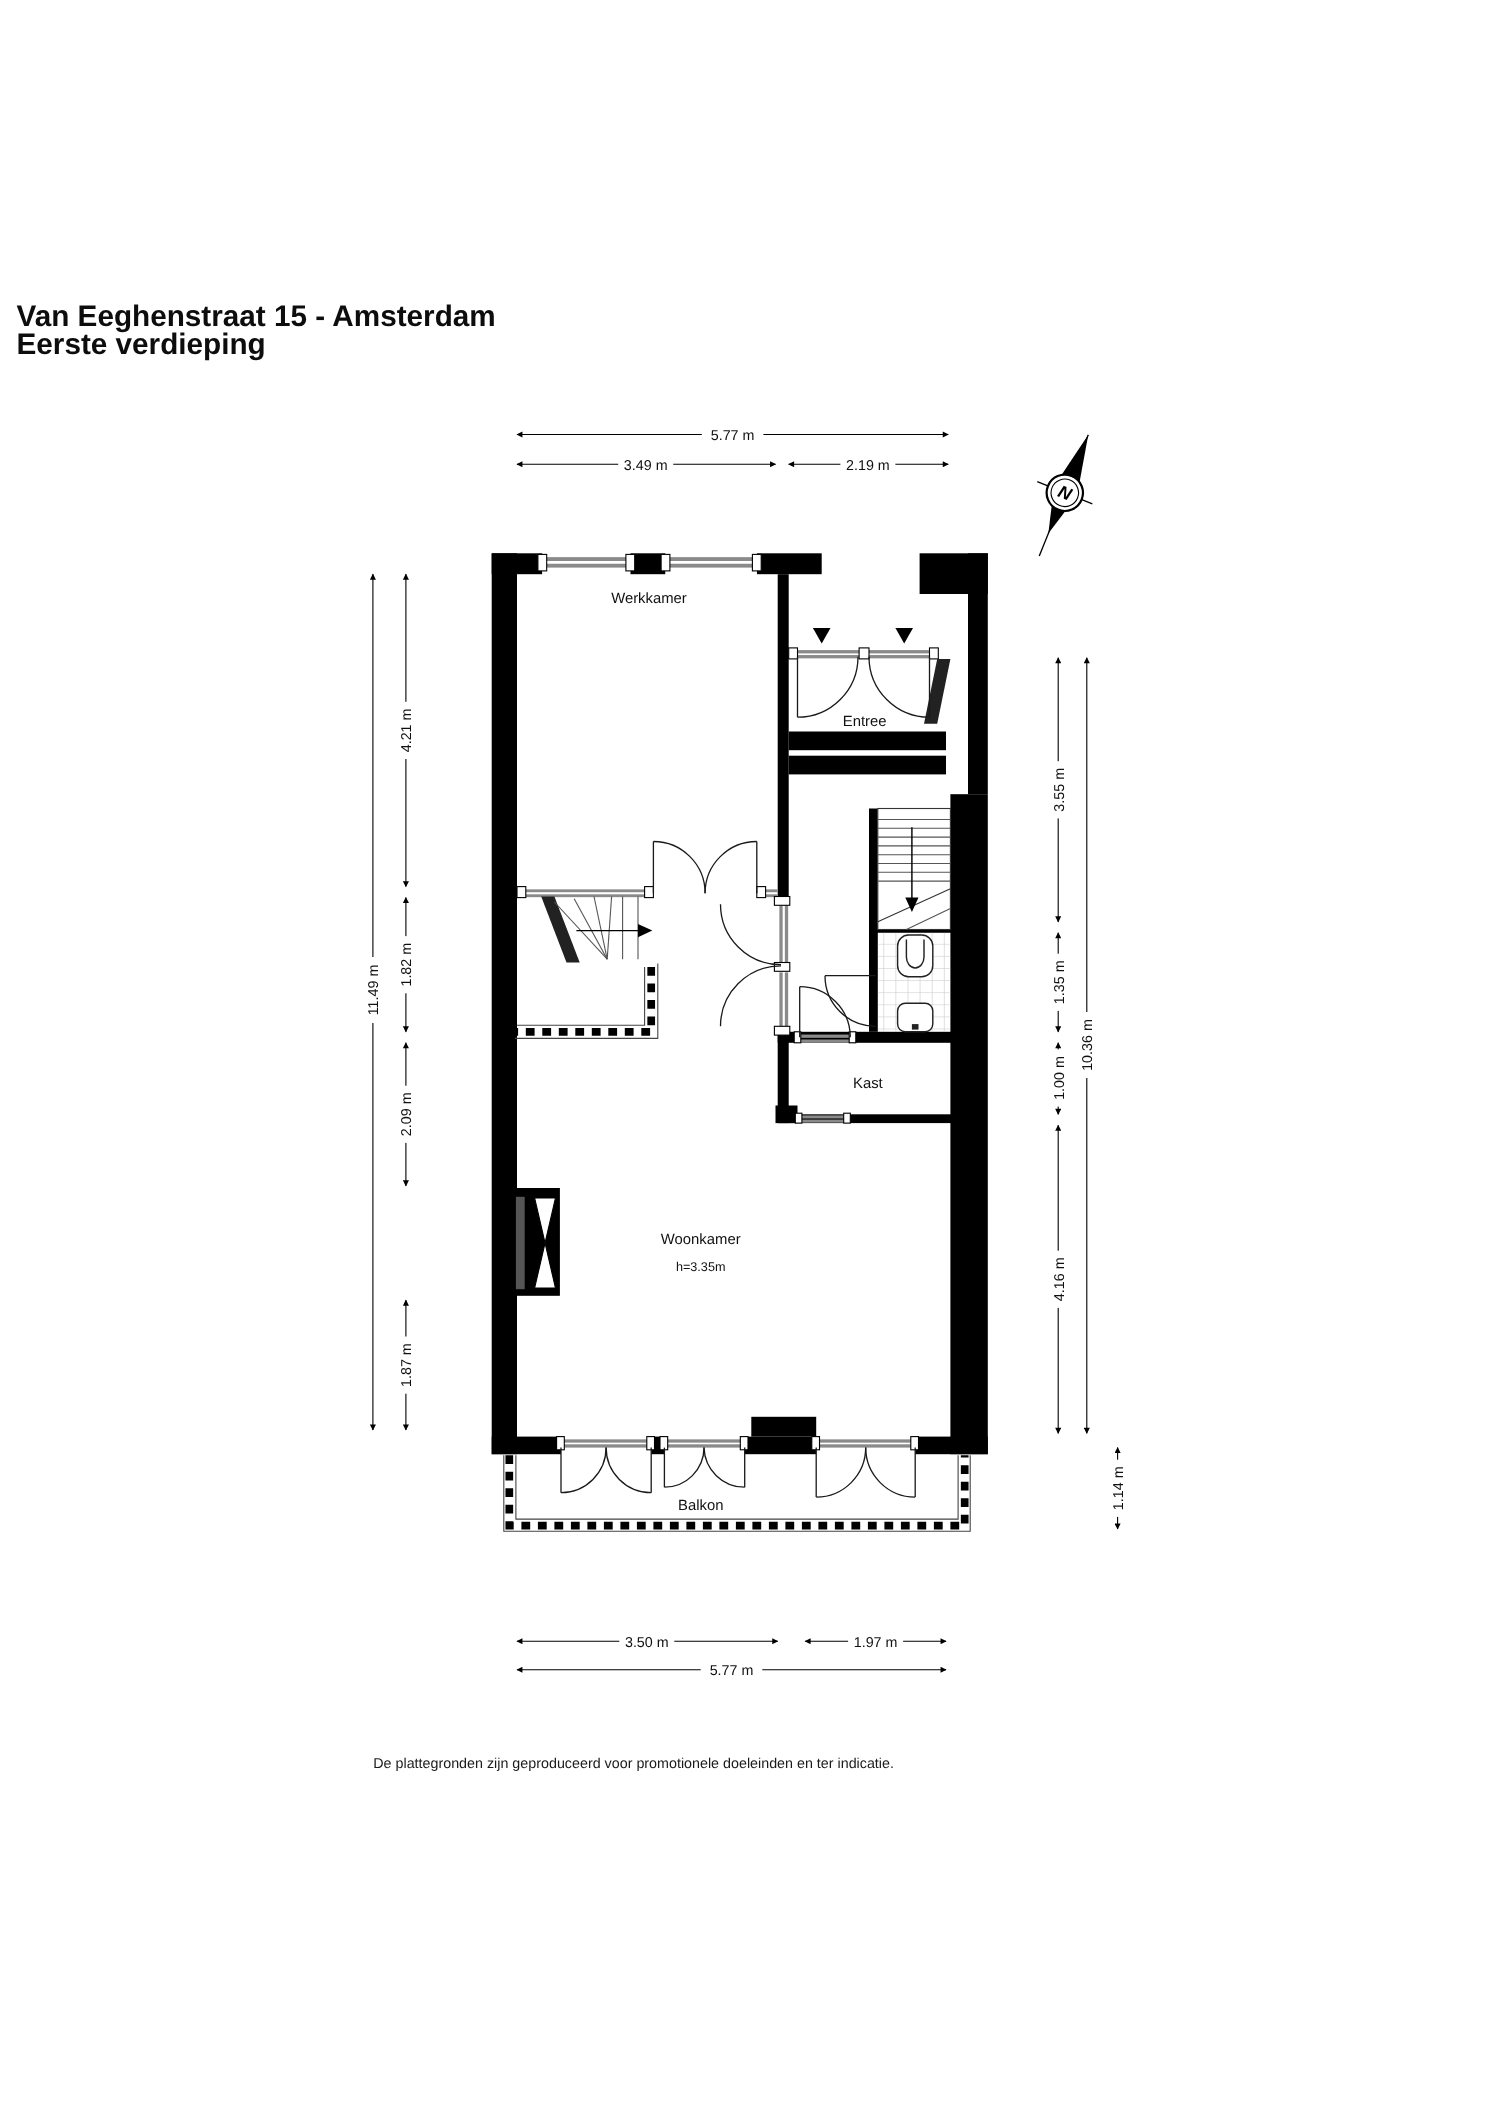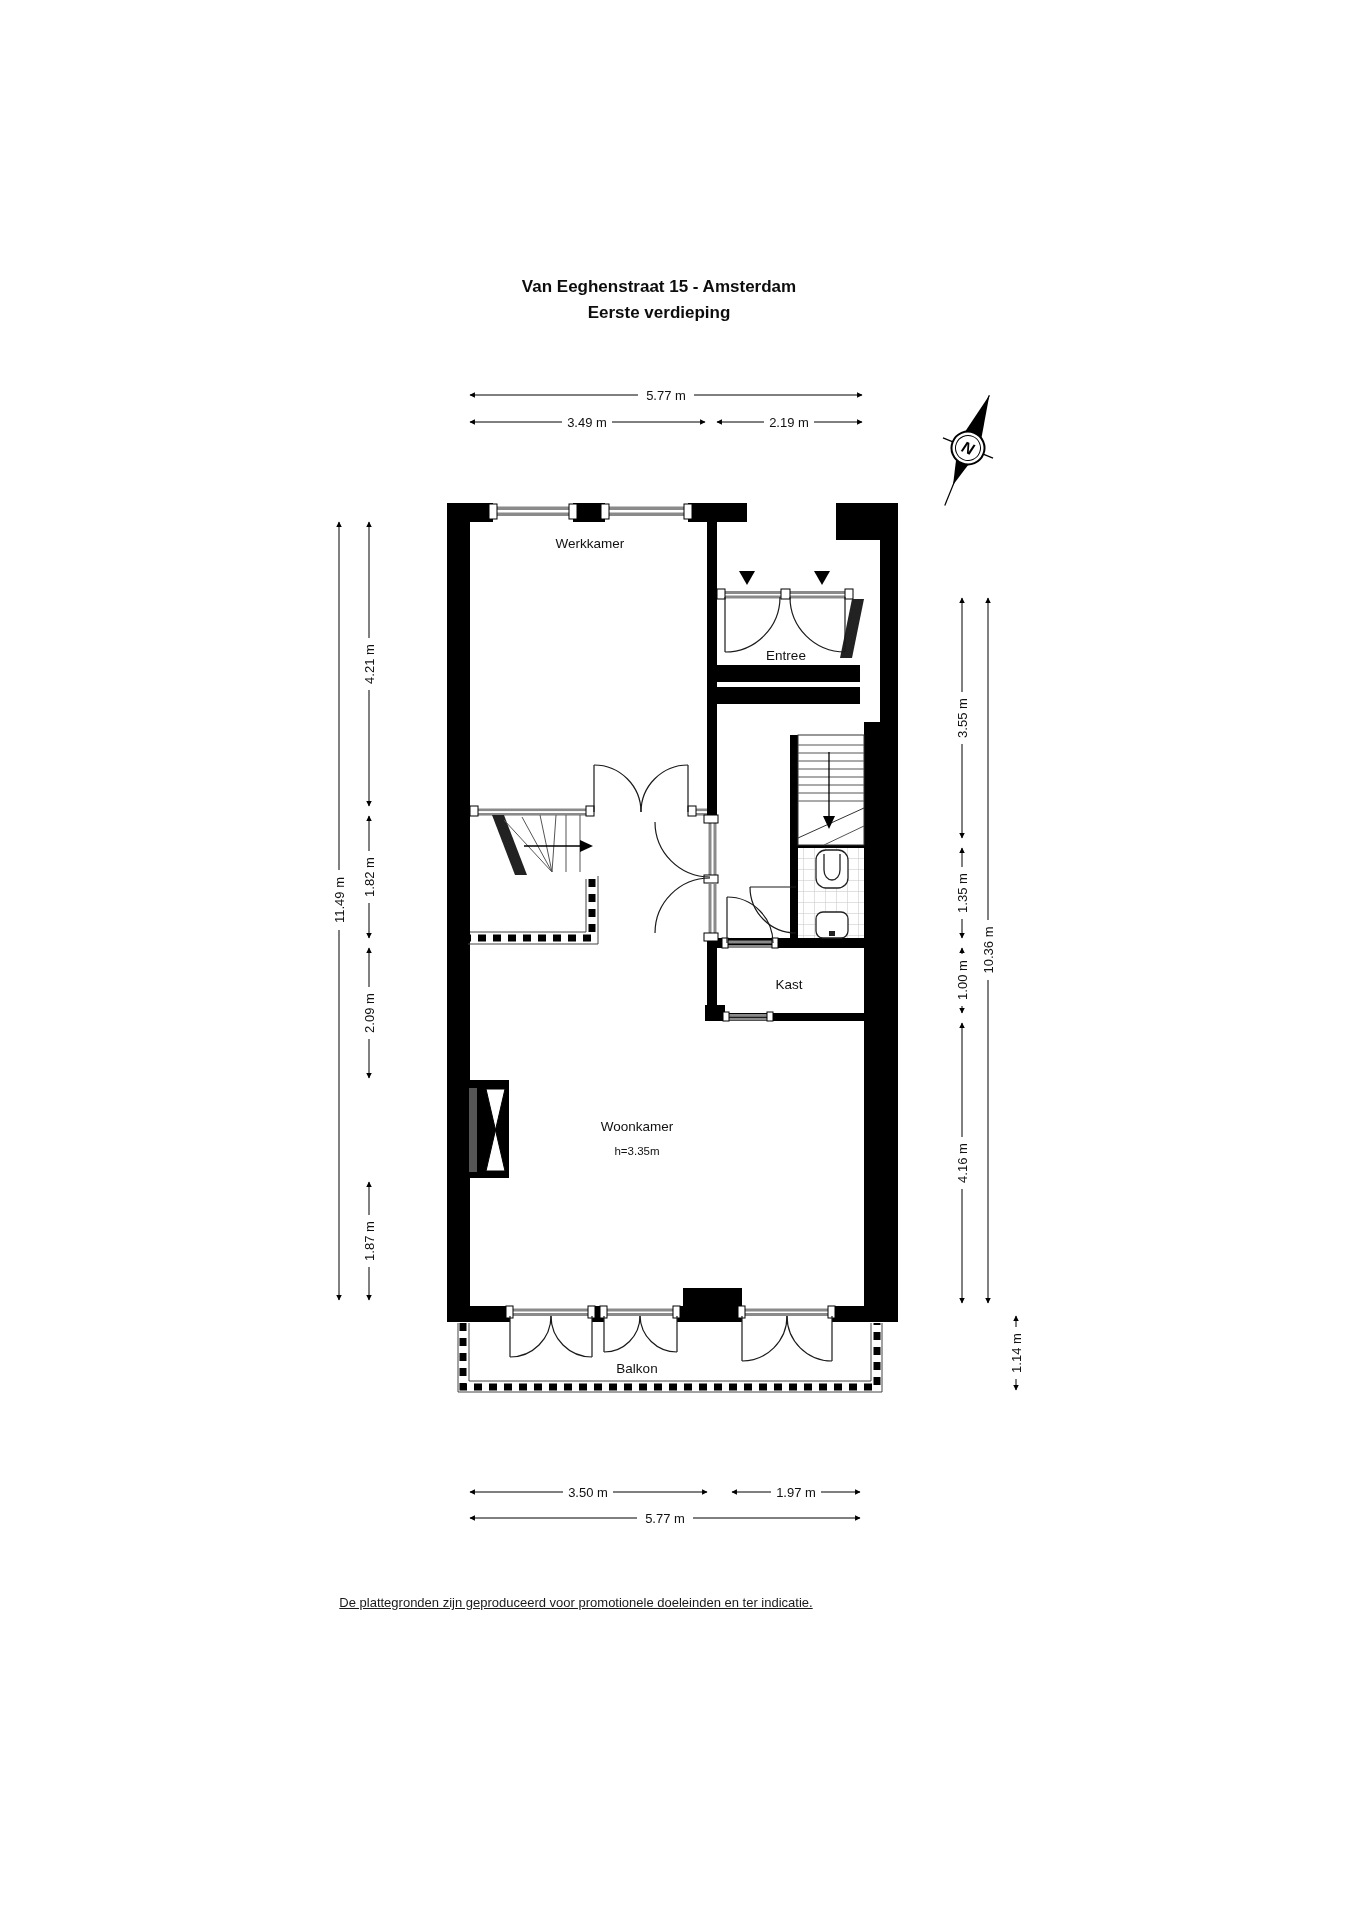--- a/index.html
+++ b/index.html
@@ -1,21 +1,21 @@
 <!DOCTYPE html>
 <html><head>
 <meta charset="utf-8">
 <style>
   html,body{margin:0;padding:0;background:#fff;}
   .page{position:relative;width:1358px;height:1920px;background:#fff;overflow:hidden;
         font-family:"Liberation Sans",sans-serif;color:#111;}
-  .title{position:absolute;top:274px;left:4px;width:1310px;text-align:center;
-         font-weight:bold;font-size:17px;line-height:26px;color:#0d0d0d;}
+  .title{position:absolute;top:274px;left:15px;width:1310px;text-align:left;
+         font-weight:bold;font-size:27px;line-height:26px;color:#0d0d0d;}
   .footer{position:absolute;top:1594px;left:0;width:1152px;text-align:center;
-          font-size:13px;line-height:17px;color:#1a1a1a;text-decoration:underline;}
+          font-size:13px;line-height:17px;color:#1a1a1a;}
   svg.plan{position:absolute;top:0;left:0;}
   .w{fill:#000;}
   .white{fill:#fff;}
   .glass{fill:#8a8a8a;}
   .post{fill:#fff;stroke:#000;stroke-width:1;}
   .thin{stroke:#333;stroke-width:1;fill:none;}
   .tread{stroke:#555;stroke-width:1;fill:none;}
   .door{stroke:#1a1a1a;stroke-width:1.2;fill:none;}
   .teeth{stroke:#000;stroke-width:7;fill:none;stroke-dasharray:8 7;}
   .rail{stroke:#444;stroke-width:1;fill:none;}

